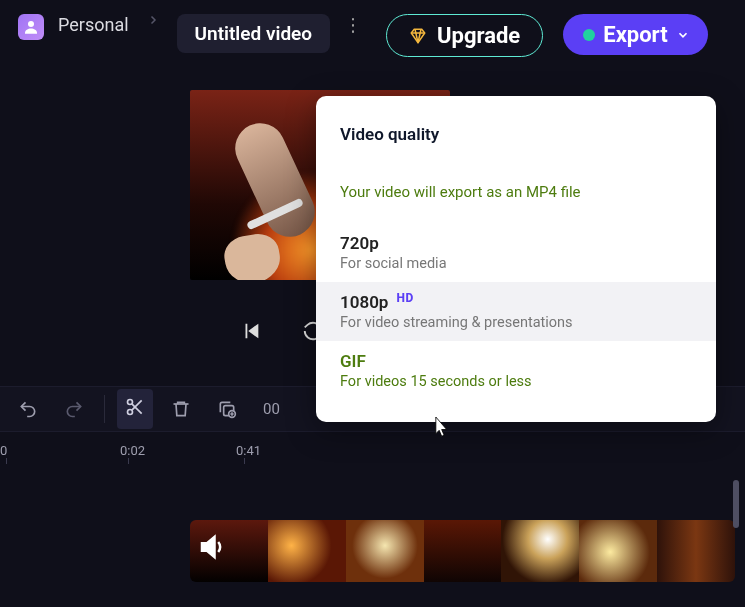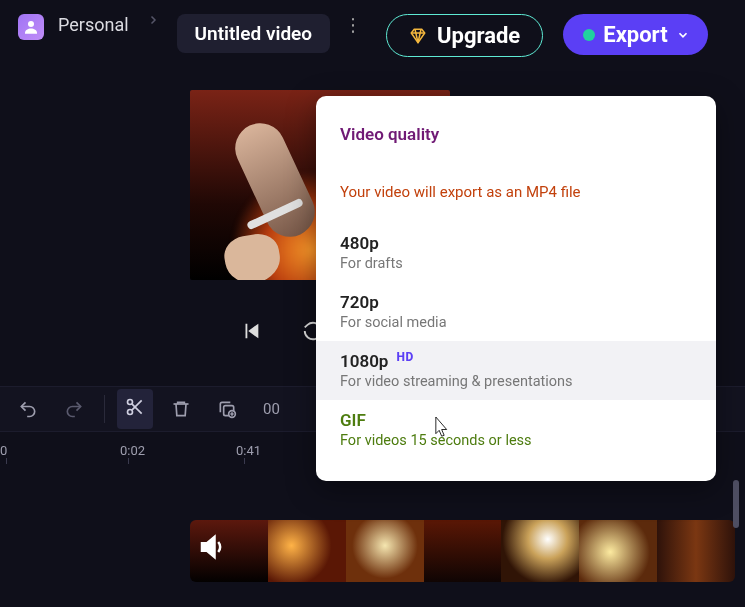--- a/index.html
+++ b/index.html
@@ -43,22 +43,22 @@
   .thumb { width:100%; height:64px;}
   .thumb.a { background:linear-gradient(180deg,#5c180d,#000);}
   .thumb.b { background:radial-gradient(circle at 30% 40%,#ffb347 0%, #5a1705 60%);}
   .thumb.c { background:radial-gradient(circle at 50% 40%,#f5e6b0 0%, #6e300c 60%);}
   .thumb.d { background:linear-gradient(180deg,#5a1705,#0d0403);}
   .thumb.e { background:radial-gradient(circle at 60% 30%,#fff 0%, #caa25a 30%, #301406 70%);}
   .thumb.f { background:radial-gradient(circle at 40% 50%,#fceaa0 0%, #5c2a0c 70%);}
   .thumb.g { background:linear-gradient(90deg,#2e120a,#7b3712,#2e120a);}
   
   .dropdown { position:absolute; top:96px; left:316px; width:400px; background:#fff; border-radius:10px; box-shadow:0 8px 30px rgba(0,0,0,0.4); z-index:50; color:#222; padding:28px 24px 22px; }
-  .dd-title { font-weight:600; font-size:17px; color:#701a75; margin-bottom:10px; }
-  .dd-sub { font-size:15px; color:#c2410c; margin-bottom:22px;margin-top:39px; }
+  .dd-title { font-weight:600; font-size:17px; color:#0f172a; margin-bottom:10px; }
+  .dd-sub { font-size:15px; color:#4d7c0f; margin-bottom:22px;margin-top:39px; }
   .dd-item { padding:10px 24px; margin:0 -24px; cursor:pointer; }
   .dd-item.hover { background:#f2f2f5; }
   .dd-item.disabled .dd-label, .dd-item.disabled .dd-desc { color:#4d7c0f; }
   .dd-label { font-weight:600; font-size:17px; color:#222; display:flex; align-items:center; gap:8px;}
   .dd-desc { font-size:14.5px; color:#777; margin-top:2px;}
   .hd-badge { color:#5b3ff5; font-weight:800; font-size:12px; position:relative; top:-4px; letter-spacing:0.5px;}
   .cursor { position:absolute; top:415px; left:430px; z-index:60; width:20px; height:24px;}
   .zoom-txt { color:#9e9eae; font-size:15px; }
 </style>
 </head>
@@ -167,24 +167,20 @@
     <path d="M17 8a6 6 0 0 1 0 8"></path>
   </svg>
 
 <div class="scrollbar"></div>
 
 <div class="dropdown">
   <div class="dd-title">Video quality</div>
   <div class="dd-sub">Your video will export as an MP4 file</div>
 
   <div class="dd-item">
-    <div class="dd-label">480p</div>
-    <div class="dd-desc">For drafts</div>
-  </div>
-  <div class="dd-item">
     <div class="dd-label">720p</div>
     <div class="dd-desc">For social media</div>
   </div>
   <div class="dd-item hover">
     <div class="dd-label">
       <span>1080p</span>
       <span class="hd-badge">HD</span>
     </div>
     <div class="dd-desc">For video streaming &amp; presentations</div>
   </div>

